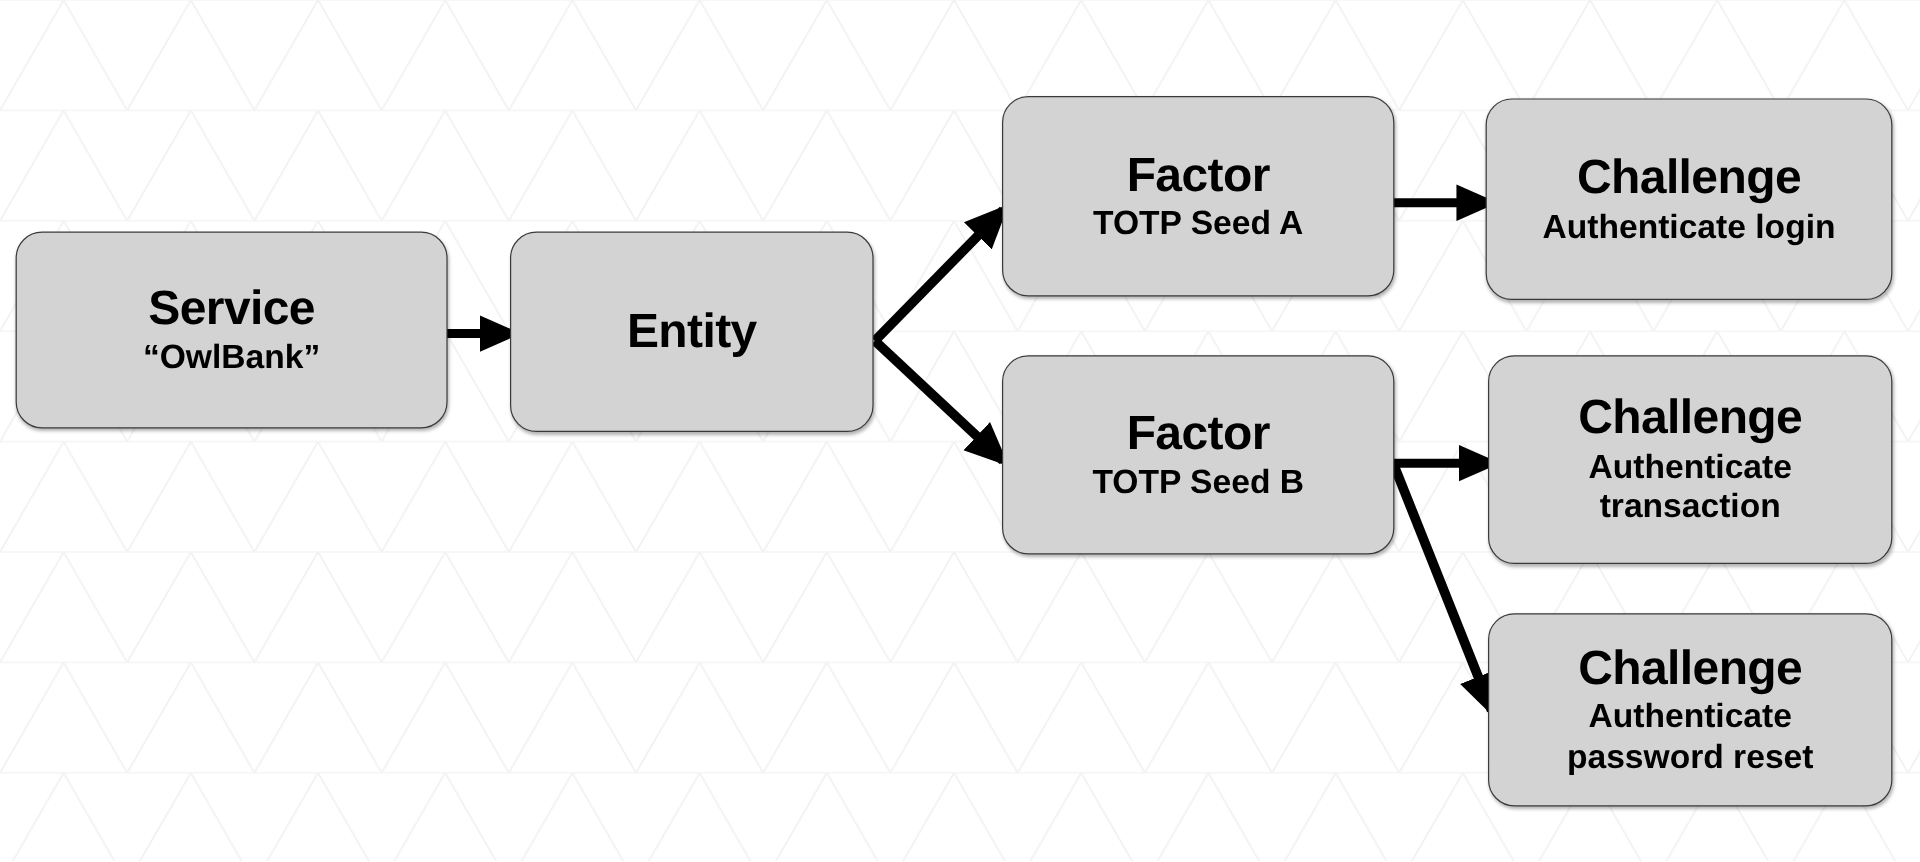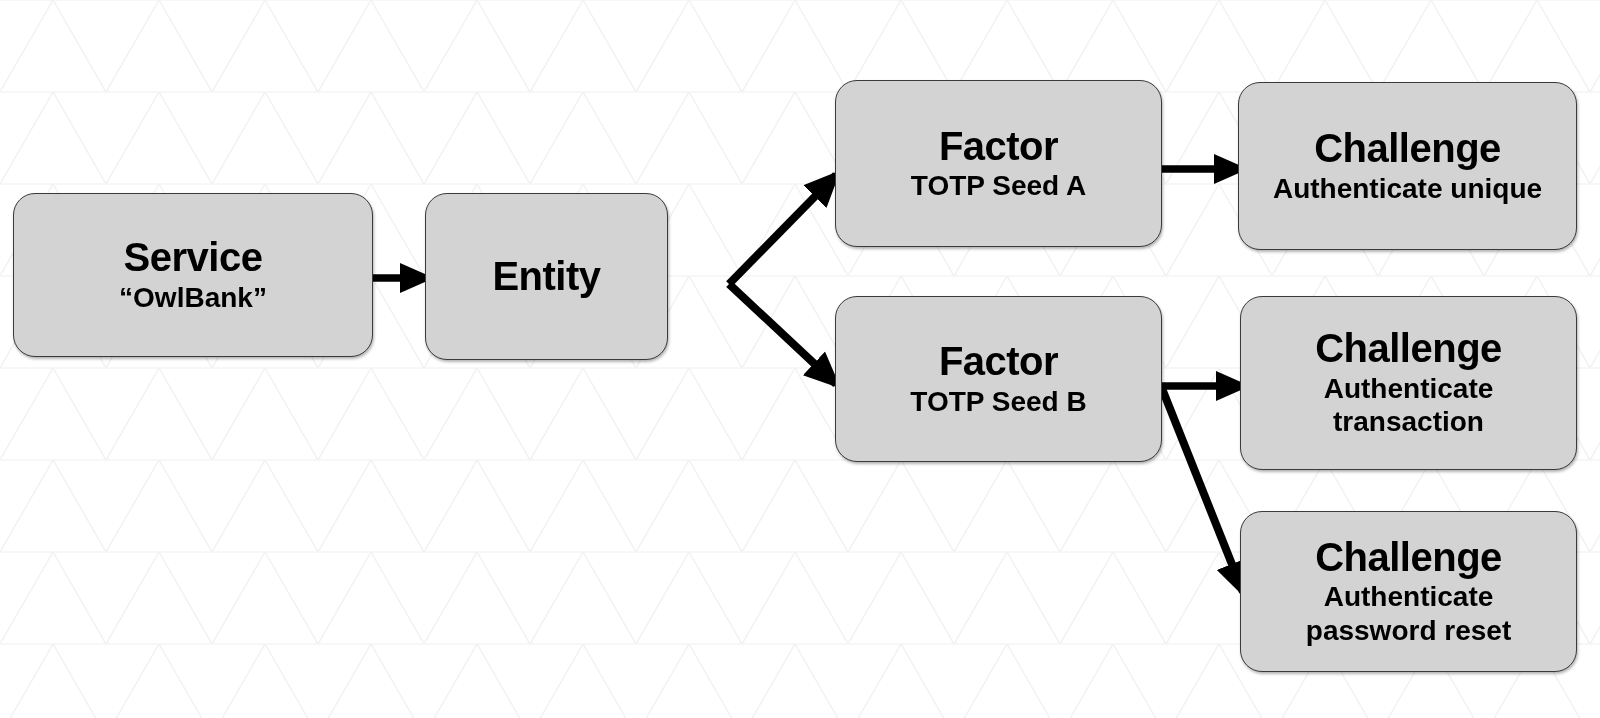--- a/index.html
+++ b/index.html
@@ -97,37 +97,37 @@
     <line x1="1161" y1="386" x2="1244" y2="386" stroke="#000000" stroke-width="7.5" marker-end="url(#ah)"></line>
 
     <line x1="1161" y1="386" x2="1243" y2="592" stroke="#000000" stroke-width="8" marker-end="url(#ah)"></line>
   </svg>
 
   <div class="node" id="n-service" style="left: 13px; top: 193px; width: 360px; height: 164px;">
     <div class="node-title">Service</div>
     <div class="node-sub">“OwlBank”</div>
   </div>
 
-  <div class="node" id="n-entity" style="left: 425px; top: 193px; width: 243px; height: 167px;">
+  <div class="node" id="n-entity" style="left: 425px; top: 193px; width: 303px; height: 167px;">
     <div class="node-title">Entity</div>
   </div>
 
   <div class="node" id="n-factor-a" style="left: 835px; top: 80px; width: 327px; height: 167px;">
     <div class="node-title">Factor</div>
     <div class="node-sub">TOTP Seed A</div>
   </div>
 
   <div class="node" id="n-factor-b" style="left: 835px; top: 296px; width: 327px; height: 166px;">
     <div class="node-title">Factor</div>
     <div class="node-sub">TOTP Seed B</div>
   </div>
 
   <div class="node" id="n-challenge-login" style="left: 1238px; top: 82px; width: 339px; height: 168px;">
     <div class="node-title">Challenge</div>
-    <div class="node-sub">Authenticate unique</div>
+    <div class="node-sub">Authenticate login</div>
   </div>
 
   <div class="node" id="n-challenge-transaction" style="left: 1240px; top: 296px; width: 337px; height: 174px;">
     <div class="node-title">Challenge</div>
     <div class="node-sub two-line" style="max-width: 250px;">Authenticate transaction</div>
   </div>
 
   <div class="node" id="n-challenge-password-reset" style="left: 1240px; top: 511px; width: 337px; height: 161px;">
     <div class="node-title">Challenge</div>
     <div class="node-sub two-line" style="max-width: 265px;">Authenticate password reset</div>

